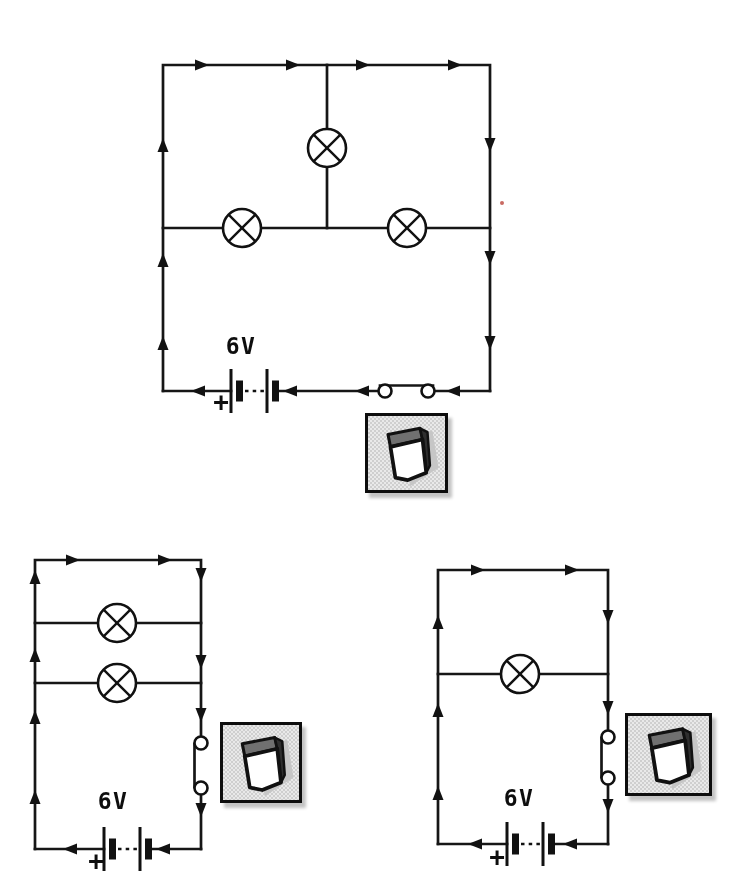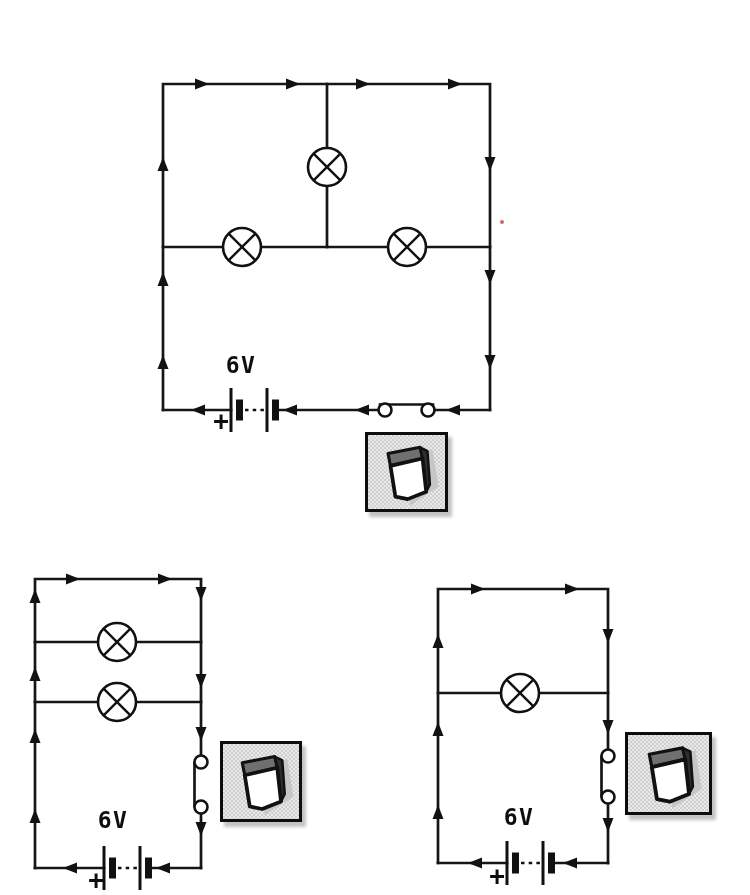--- a/index.html
+++ b/index.html
@@ -1,20 +1,20 @@
 <!DOCTYPE html>
 <html><head>
 <meta charset="utf-8">
 <style>
   html,body { margin:0; padding:0; }
   body {
     width:750px; height:895px; background:#ffffff; position:relative;
     font-family:"DejaVu Sans", sans-serif; overflow:hidden;
   }
-  .stage { position:absolute; inset:0;margin-top:19px; }
+  .stage { position:absolute; inset:0; }
   svg.layer { position:absolute; left:0; top:0; }
   .wire   { stroke:#161616; stroke-width:2.7; fill:none; stroke-linecap:square; }
   .plate-thin  { stroke:#111; stroke-width:3; }
   .plate-thick { fill:#111; }
   .bat-dash { stroke:#111; stroke-width:2.6; stroke-dasharray:3.5 4.2; }
   .term { fill:#ffffff; stroke:#111; stroke-width:2.6; }
   .lamp-ring { fill:#ffffff; stroke:#111; stroke-width:2.6; }
   .lamp-x { stroke:#111; stroke-width:2.4; }
   .arrowfill { fill:#121212; }
   .lbl  { font:bold 23px "DejaVu Sans Mono", monospace; letter-spacing:1.5px; fill:#0e0e0e; text-anchor:middle; }

